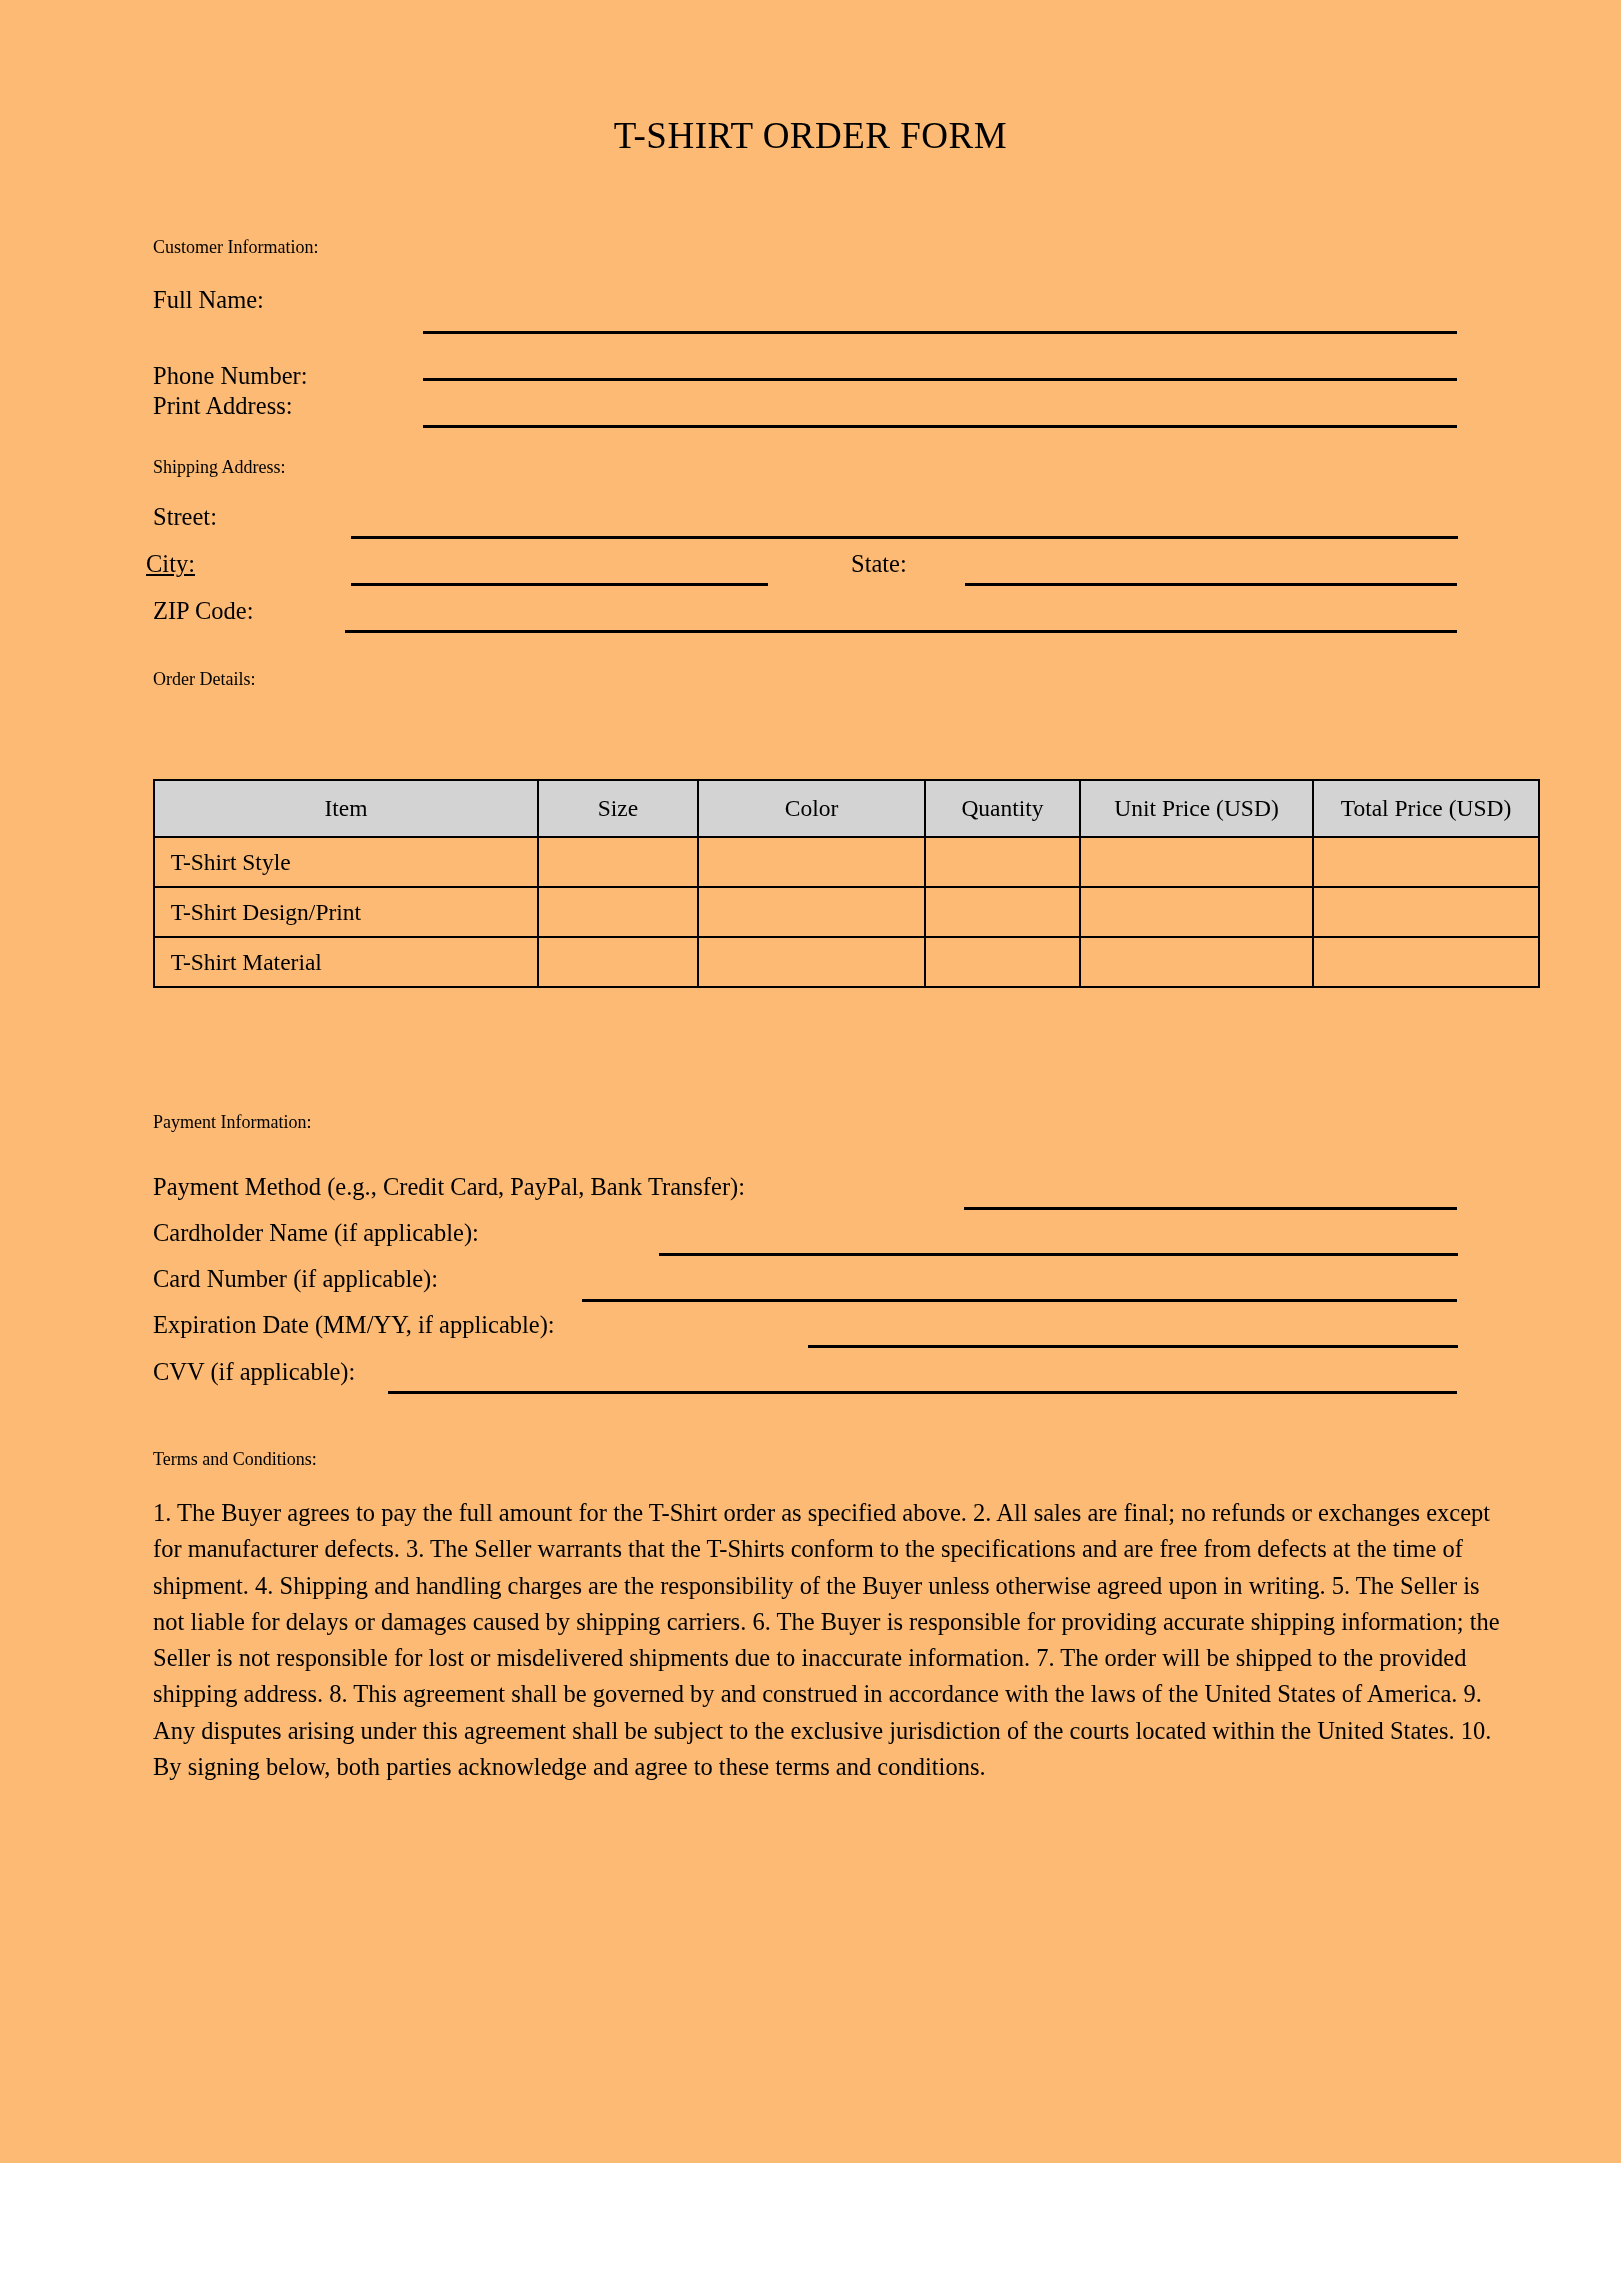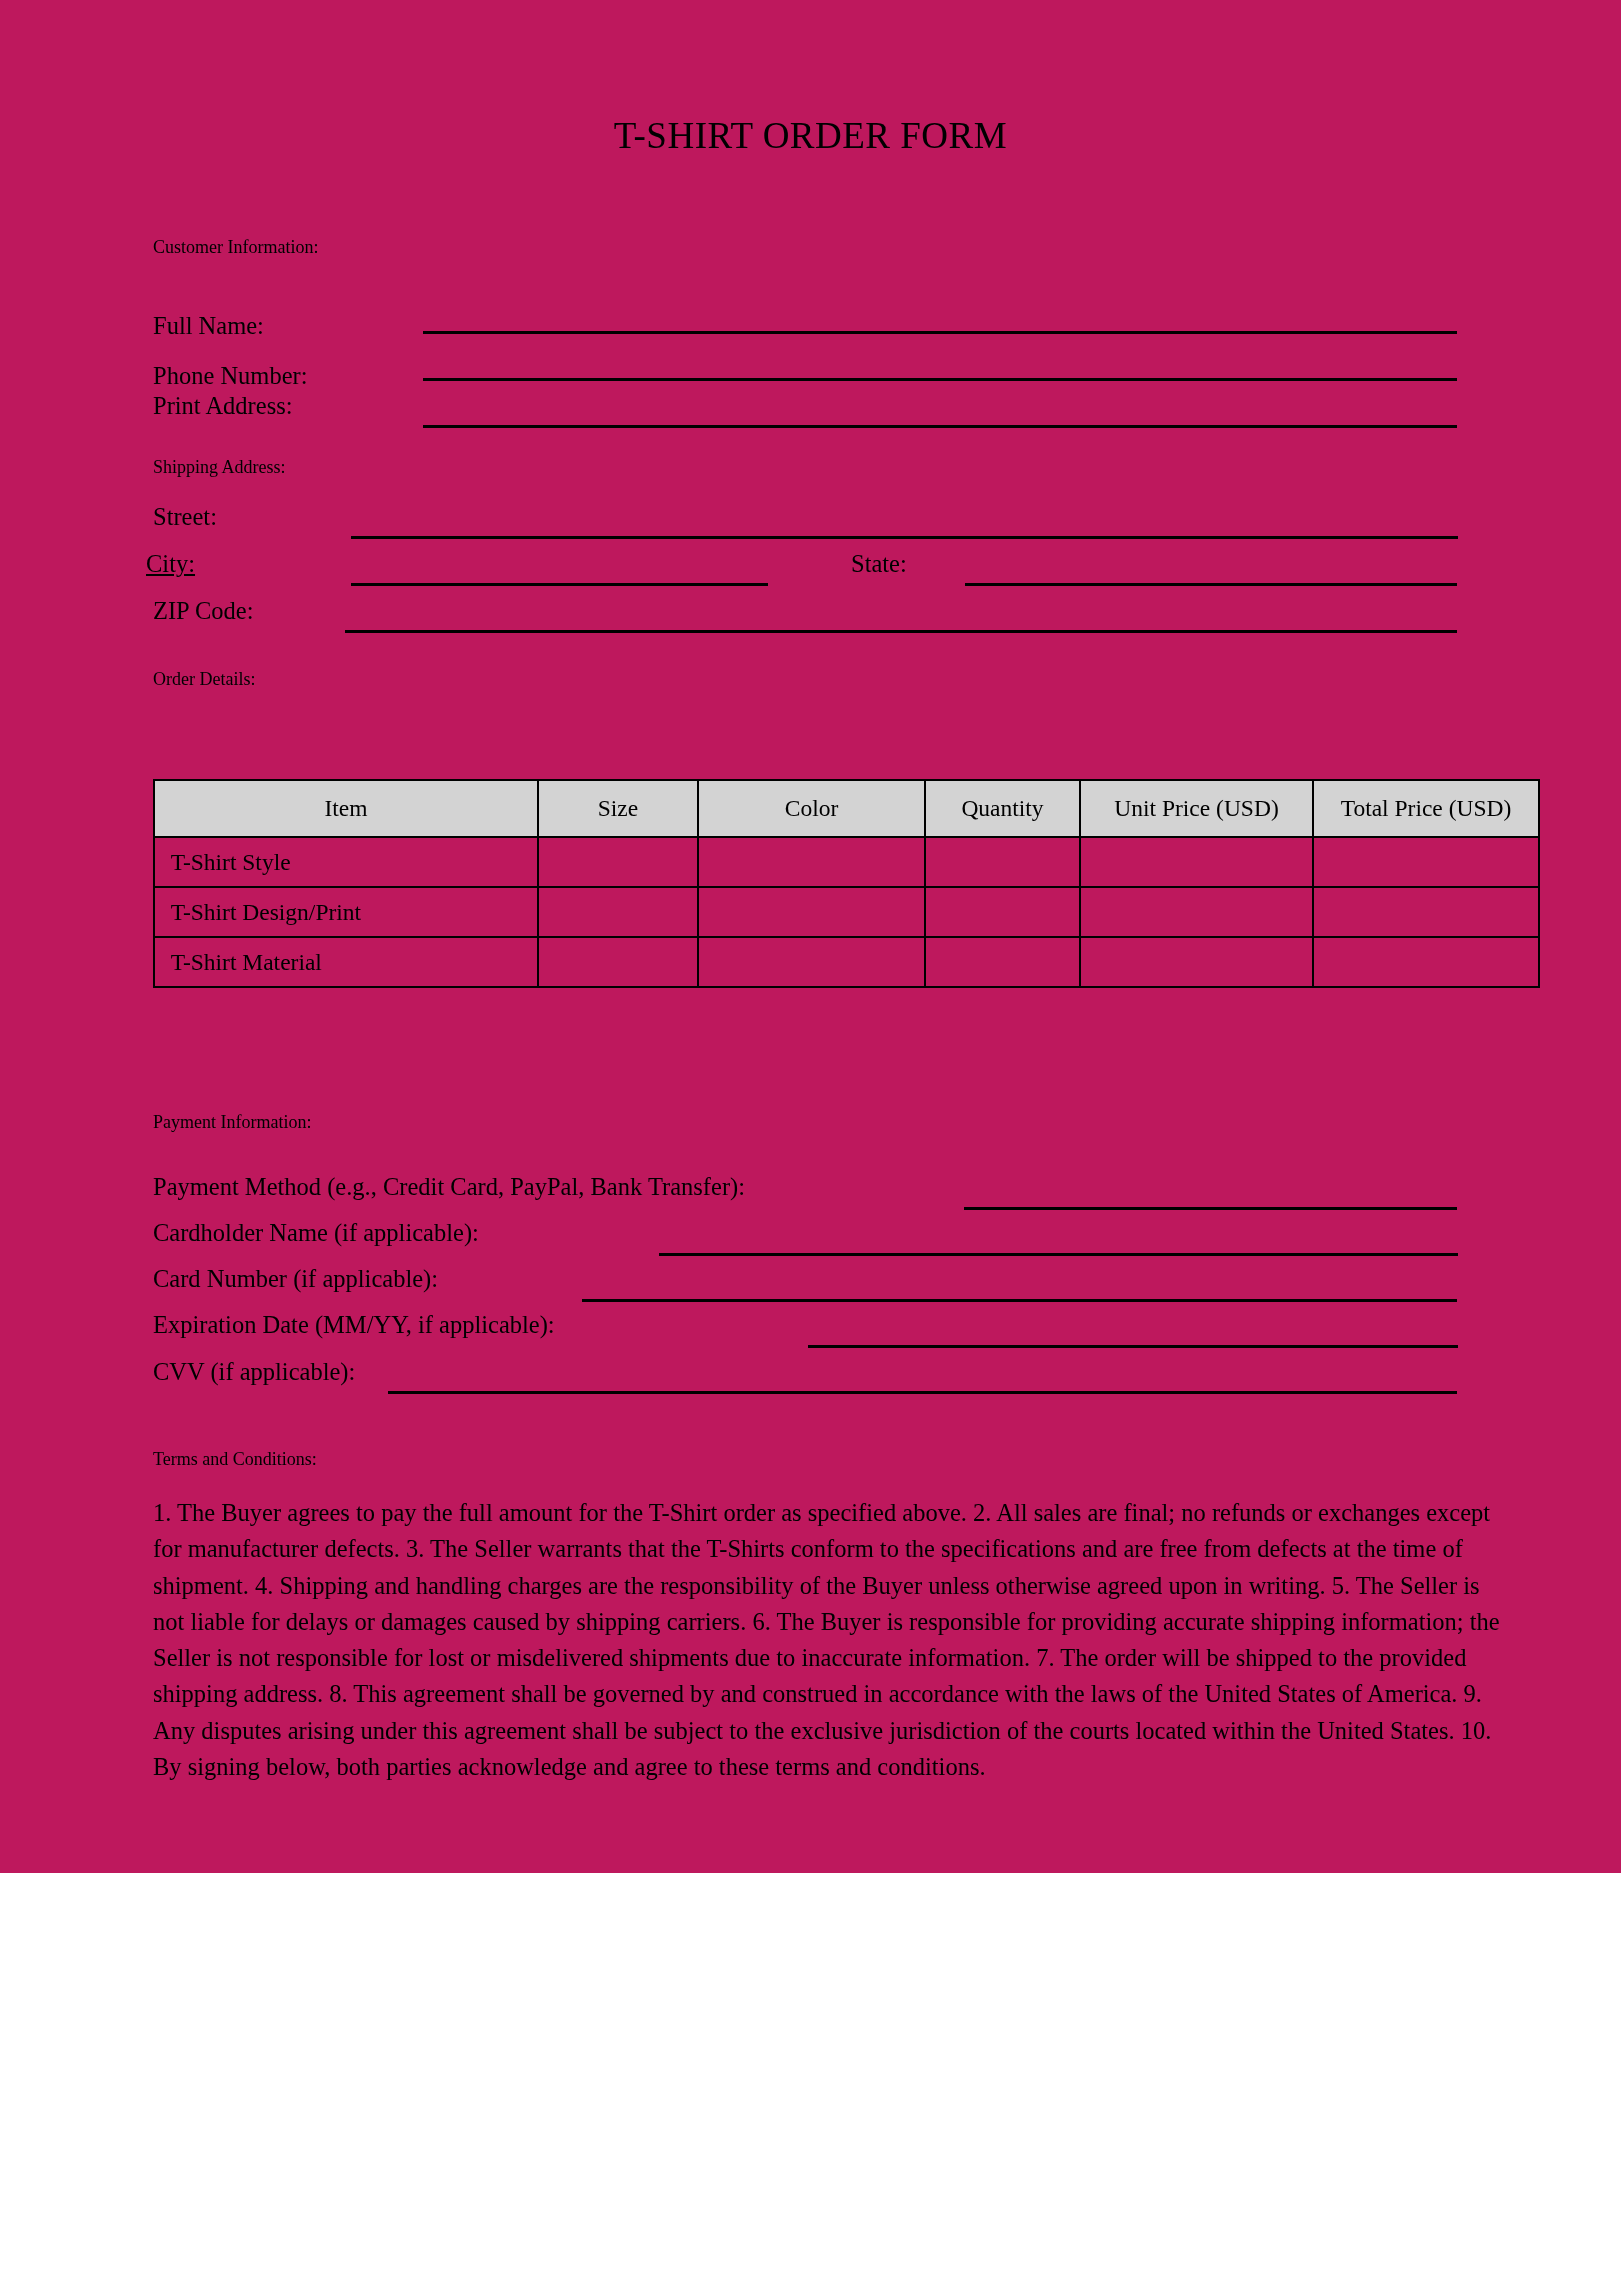--- a/index.html
+++ b/index.html
@@ -12,22 +12,22 @@
     height: 2293px;
     font-family: "Liberation Serif", "DejaVu Serif", serif;
     color: #000000;
     position: relative;
     overflow: hidden;
   }
   .page {
     position: absolute;
     top: 0; left: 0;
     width: 1621px;
-    height: 1873px;
-    background: #be185d;
+    height: 2163px;
+    background: #fdba74;
   }
 
   
   .doc-title {
     position: absolute;
     top: 116px;
     left: 0;
     width: 1621px;
     text-align: center;
     font-size: 37px;
@@ -102,21 +102,21 @@
 </style>
 </head>
 <body>
 
 <div class="page">
 
   <div class="doc-title">T-SHIRT ORDER FORM</div>
 
   <div class="section-heading" style="left:153px; top:237px;">Customer Information:</div>
 
-  <div class="field-label" style="left:153px; top:312px;">Full Name:</div>
+  <div class="field-label" style="left:153px; top:286px;">Full Name:</div>
   <div class="rule" style="left:423px; top:331px; width:1034px;"></div>
 
   <div class="field-label" style="left:153px; top:362px;">Phone Number:</div>
   <div class="rule" style="left:423px; top:378px; width:1034px;"></div>
 
   <div class="field-label" style="left:153px; top:392px;">Print Address:</div>
   <div class="rule" style="left:423px; top:425px; width:1034px;"></div>
 
   <div class="section-heading" style="left:153px; top:457px;">Shipping Address:</div>
 

